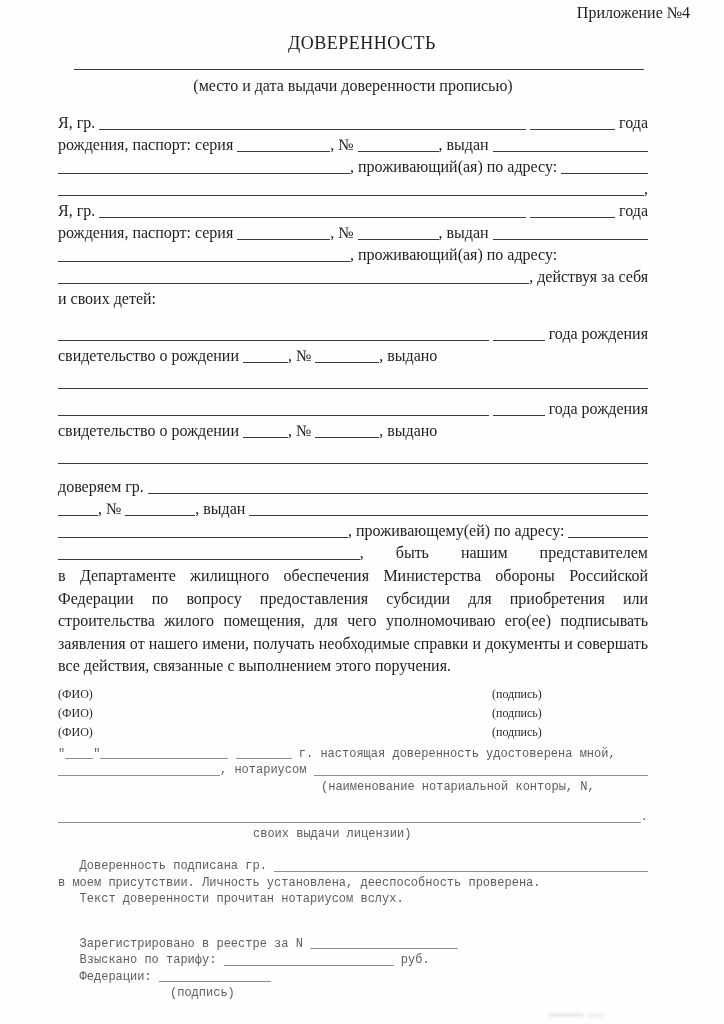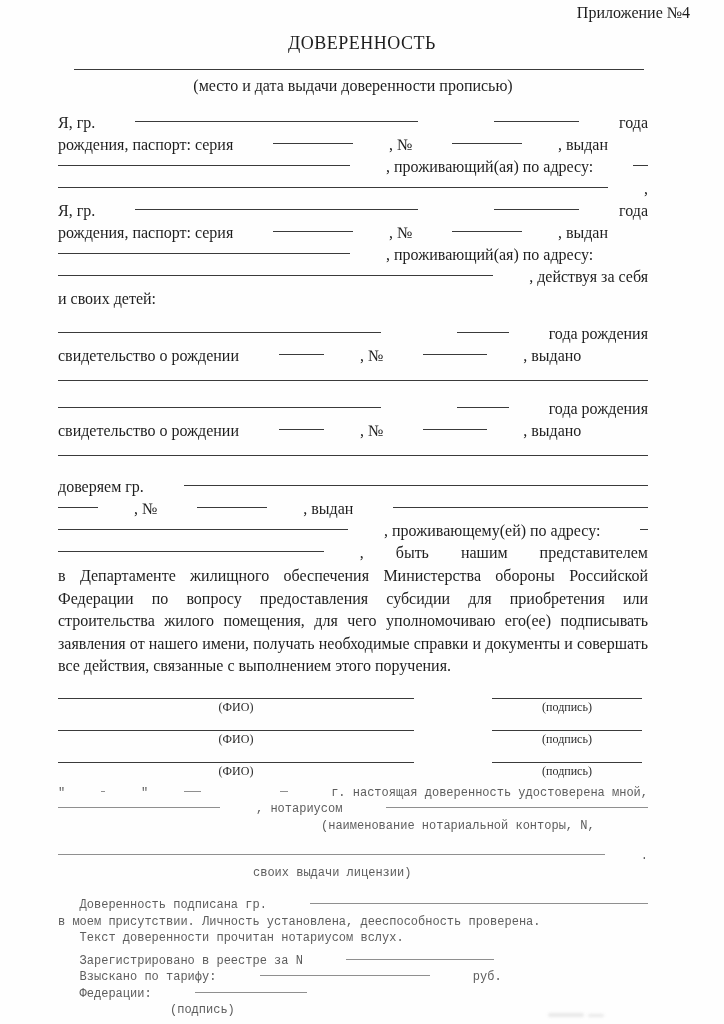--- a/index.html
+++ b/index.html
@@ -33,44 +33,43 @@
   }
   .subtitle{
     text-align:center;
     font-size:16px;
     margin-top:5px;
     line-height:22px;
   }
   .form-body{margin-top:15px;}
   .fline{
     display:flex;
-    align-items:center;
+    align-items:flex-end;
     white-space:pre;
     line-height:22px;
     height:22px;
     font-size:16px;
-    gap:36px;
   }
   .fline .t{display:inline-block;}
   .blank{
     display:inline-block;
     border-bottom:1.2px solid #3a3a3a;
     height:0;
     margin-bottom:4px;
   }
   .para{
     font-size:16px;
     line-height:22.5px;
     text-align:justify;
     text-align-last:left;
     margin-top:1px;
   }
   .sig-section{margin-top:8px;}
   .sig-row{display:flex;margin-bottom:3px;}
-  .sig-col{display:flex;flex-direction:column;}
+  .sig-col{display:flex;}
   .sig-col.left{width:356px;}
   .sig-col.right{width:150px;margin-left:auto;margin-right:6px;}
   .sig-line{border-bottom:1.2px solid #3a3a3a;height:12px;}
   .sig-caption{
     text-align:center;
     font-size:12px;
     line-height:16px;
     color:#2a2a2a;
   }
   .notary{
@@ -167,21 +166,21 @@
 
     <div class="notary" id="notary-lines">
         <div class="fline"><span class="t">"</span><span class="blank" style="width: 28px;"></span><span class="t">"</span><span class="blank" style="width: 128px;"></span><span class="t"> </span><span class="blank" style="width: 56px;"></span><span class="t"> г. настоящая доверенность удостоверена мной,</span></div>
         <div class="fline"><span class="blank" style="width: 162px;"></span><span class="t">, нотариусом </span><span class="blank" style="flex: 1 1 auto;"></span></div>
         <div class="fline" style="margin-left: 263px;"><span class="t">(наименование нотариальной конторы, N,</span></div>
         <div class="fline" style="margin-top: 14px;"><span class="blank" style="flex: 1 1 auto;"></span><span class="t">.</span></div>
         <div class="fline" style="margin-left: 195px;"><span class="t">своих выдачи лицензии)</span></div>
         <div class="fline" style="margin-top: 16px;"><span class="t">   Доверенность подписана гр. </span><span class="blank" style="flex: 1 1 auto;"></span></div>
         <div class="fline"><span class="t">в моем присутствии. Личность установлена, дееспособность проверена.</span></div>
         <div class="fline"><span class="t">   Текст доверенности прочитан нотариусом вслух.</span></div>
-        <div class="fline" style="margin-top: 6px; font-family: Liberation Mono, monospace;"><span class="t">   Зарегистрировано в реестре за N </span><span class="blank" style="width: 148px;"></span></div>
+        <div class="fline" style="margin-top: 28px; font-family: Liberation Mono, monospace;"><span class="t">   Зарегистрировано в реестре за N </span><span class="blank" style="width: 148px;"></span></div>
         <div class="fline"><span class="t">   Взыскано по тарифу: </span><span class="blank" style="width: 170px;"></span><span class="t"> руб.</span></div>
         <div class="fline"><span class="t">   Федерации: </span><span class="blank" style="width: 112px;"></span></div>
         <div class="fline" style="margin-left: 112px;"><span class="t">(подпись)</span></div>
       </div>
   </div>
 
   <div class="smudge s1"></div>
   <div class="smudge s2"></div>
 </div>
 

